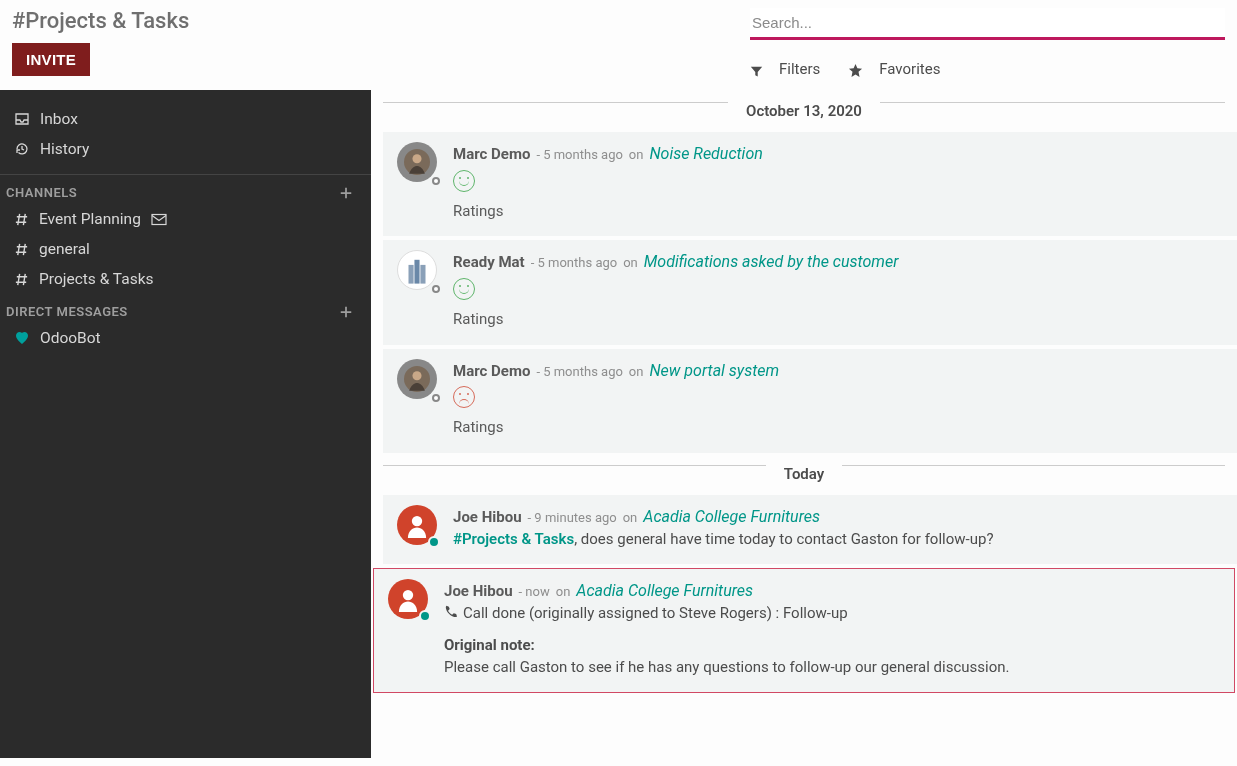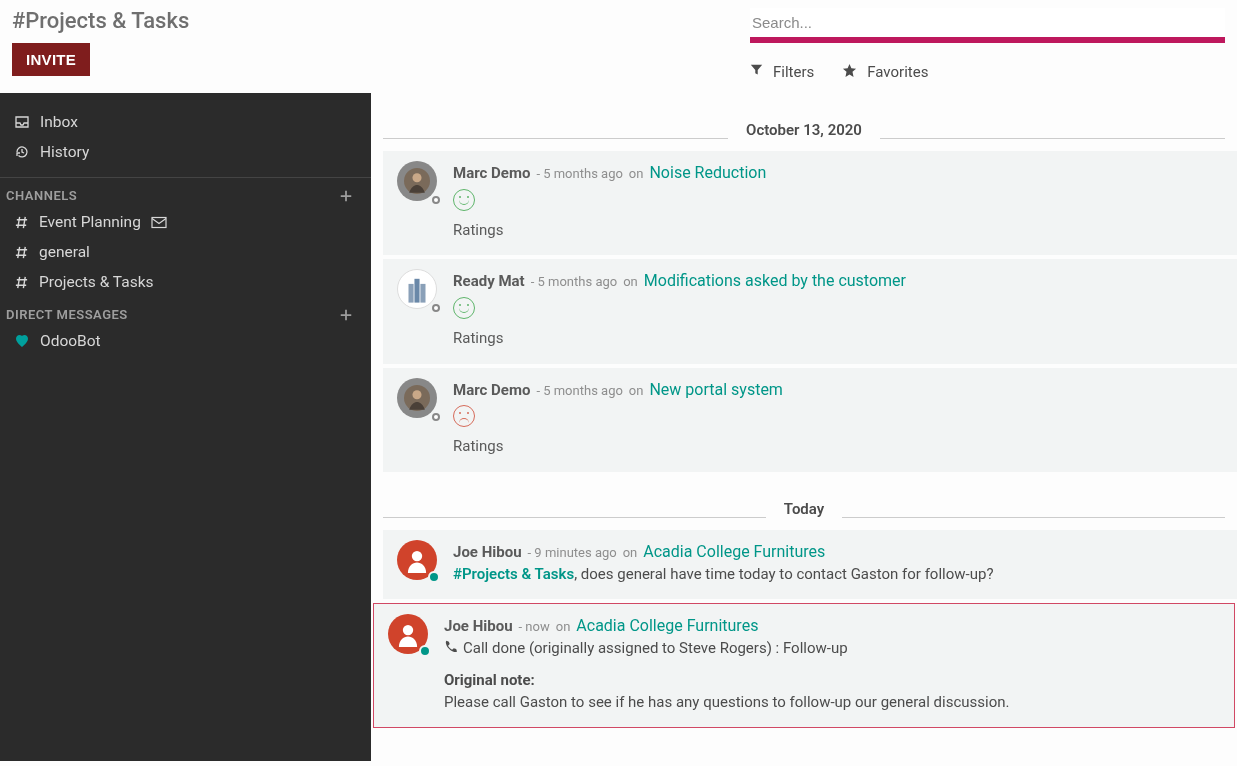--- a/index.html
+++ b/index.html
@@ -2,49 +2,49 @@
 <html><head>
 <meta charset="utf-8">
 <style>
   * { box-sizing: border-box; margin: 0; padding: 0; }
   body { font-family: -apple-system, BlinkMacSystemFont, "Segoe UI", Roboto, "Helvetica Neue", Arial, sans-serif; font-size: 14px; color: #4c4c4c; background: #fdfdfd; width: 1237px; height: 766px; overflow: hidden; }
   .top-bar { display: flex; align-items: flex-start; padding: 8px 12px 12px 12px; }
   .top-left { flex: 0 0 738px; }
   .channel-title { font-size: 22px; font-weight: 500; color: #6f6f6f; margin-bottom: 10px; }
   .invite-btn { background: #7f1d1d; color: #fff; border: none; padding: 8px 14px; font-size: 15px; font-weight: 600; cursor: pointer; letter-spacing: 0.3px; }
   .top-right { flex: 1; padding-top: 0; }
-  .search-input { width: 100%; border: none; border-bottom: 6px solid #be185d; font-size: 15px; padding: 6px 2px; outline: none; color: #8a8a8a; }
+  .search-input { width: 100%; border: none; border-bottom: 3px solid #be185d; font-size: 15px; padding: 6px 2px; outline: none; color: #8a8a8a; }
   .search-input::placeholder { color: #8a8a8a; }
   .filter-row { display: flex; gap: 28px; margin-top: 20px; font-size: 15px; color: #4c4c4c; }
-  .filter-item { display: flex; align-items: flex-start; gap: 10px; cursor: pointer; }
+  .filter-item { display: flex; align-items: flex-end; gap: 16px; cursor: pointer; }
   .icon { display: inline-flex; align-items: center; justify-content: center; }
   .layout { display: flex; height: calc(100% - 98px); }
   .sidebar { width: 371px; background: #2b2b2b; color: #d7d7d7; padding-top: 14px; font-size: 15.5px; flex-shrink: 0; height: 100%; }
   .side-item { display: flex; align-items: center; gap: 10px; padding: 6px 14px; cursor: pointer; }
   .side-header { display: flex; align-items: center; justify-content: space-between; padding: 10px 14px 4px 6px; font-size: 13px; letter-spacing: 0.5px; color: #9e9e9e; font-weight: 600; }
   .side-divider { border-top: 1px solid #444; margin: 10px 0 0 0; }
   .side-plus { color: #9e9e9e; font-size: 17px; cursor: pointer; padding: 0 4px; }
   .env-icon { display:inline-block; width:16px; text-align:center; }
   .content { flex: 1; background: #fdfdfd; overflow-y: auto; }
-  .date-sep { display: flex; align-items: flex-end; margin: 28px 12px 12px 12px; }
+  .date-sep { display: flex; align-items: flex-start; margin: 12px 12px 12px 12px; }
   .date-sep .line { flex: 1; height: 1px; background: #ccc; }
   .date-sep .lbl { padding: 0 18px; font-weight: 600; font-size: 15px; color: #4c4c4c; }
   .msg { display: flex; gap: 14px; padding: 10px 14px 14px 14px; background: #f2f4f4; margin: 0 0 4px 12px; }
   .avatar-wrap { position: relative; width: 42px; height: 42px; flex-shrink: 0; }
   .avatar { width: 40px; height: 40px; border-radius: 50%; background: #d0432b; display: flex; align-items: center; justify-content: center; overflow: hidden; }
   .avatar.grey { background: #888; }
   .avatar.white { background: #fff; border:1px solid #ddd; }
   .status-dot { position: absolute; width: 12px; height: 12px; border-radius: 50%; border: 2px solid #f2f4f4; bottom: -1px; right: -1px; }
   .status-offline { background: #fff; border: 2px solid #888; box-shadow: 0 0 0 2px #f2f4f4; width: 8px; height: 8px; }
   .status-online { background: #009688; }
   .msg-body { flex: 1; font-size: 15px; line-height: 1.45; }
   .msg-head { display: flex; align-items: baseline; gap: 6px; flex-wrap: wrap; }
   .author { font-weight: 700; color: #5a5a5a; }
   .meta { color: #8e8e8e; font-size: 13px; }
-  .on-link { color: #009688; text-decoration: none; font-size: 16px; }
+  .on-link { color: #009688; text-decoration: none; font-size: 16px; font-style: italic; }
   .mention { color: #009688; font-weight: 600; }
   .face { width: 22px; height: 22px; border-radius: 50%; border: 1.5px solid; display: inline-flex; align-items: center; justify-content: center; margin-top: 4px; position: relative; }
   .face.happy { border-color: #5fb56b; }
   .face.sad { border-color: #d66b5a; }
   .face .eyes { position:absolute; top:6px; left:5px; right:5px; display:flex; justify-content:space-between; }
   .face .eye { width:2px; height:2px; border-radius:50%; }
   .face.happy .eye { background:#5fb56b; }
   .face.sad .eye { background:#d66b5a; }
   .face .mouth { position:absolute; bottom:4px; left:5px; right:5px; height:5px; border:1.5px solid; border-top:none; border-left:none; border-right:none; border-radius: 0 0 10px 10px; }
   .face.happy .mouth { border-color:#5fb56b; border-bottom:1.5px solid #5fb56b; border-radius:0 0 10px 10px; bottom:5px;}

